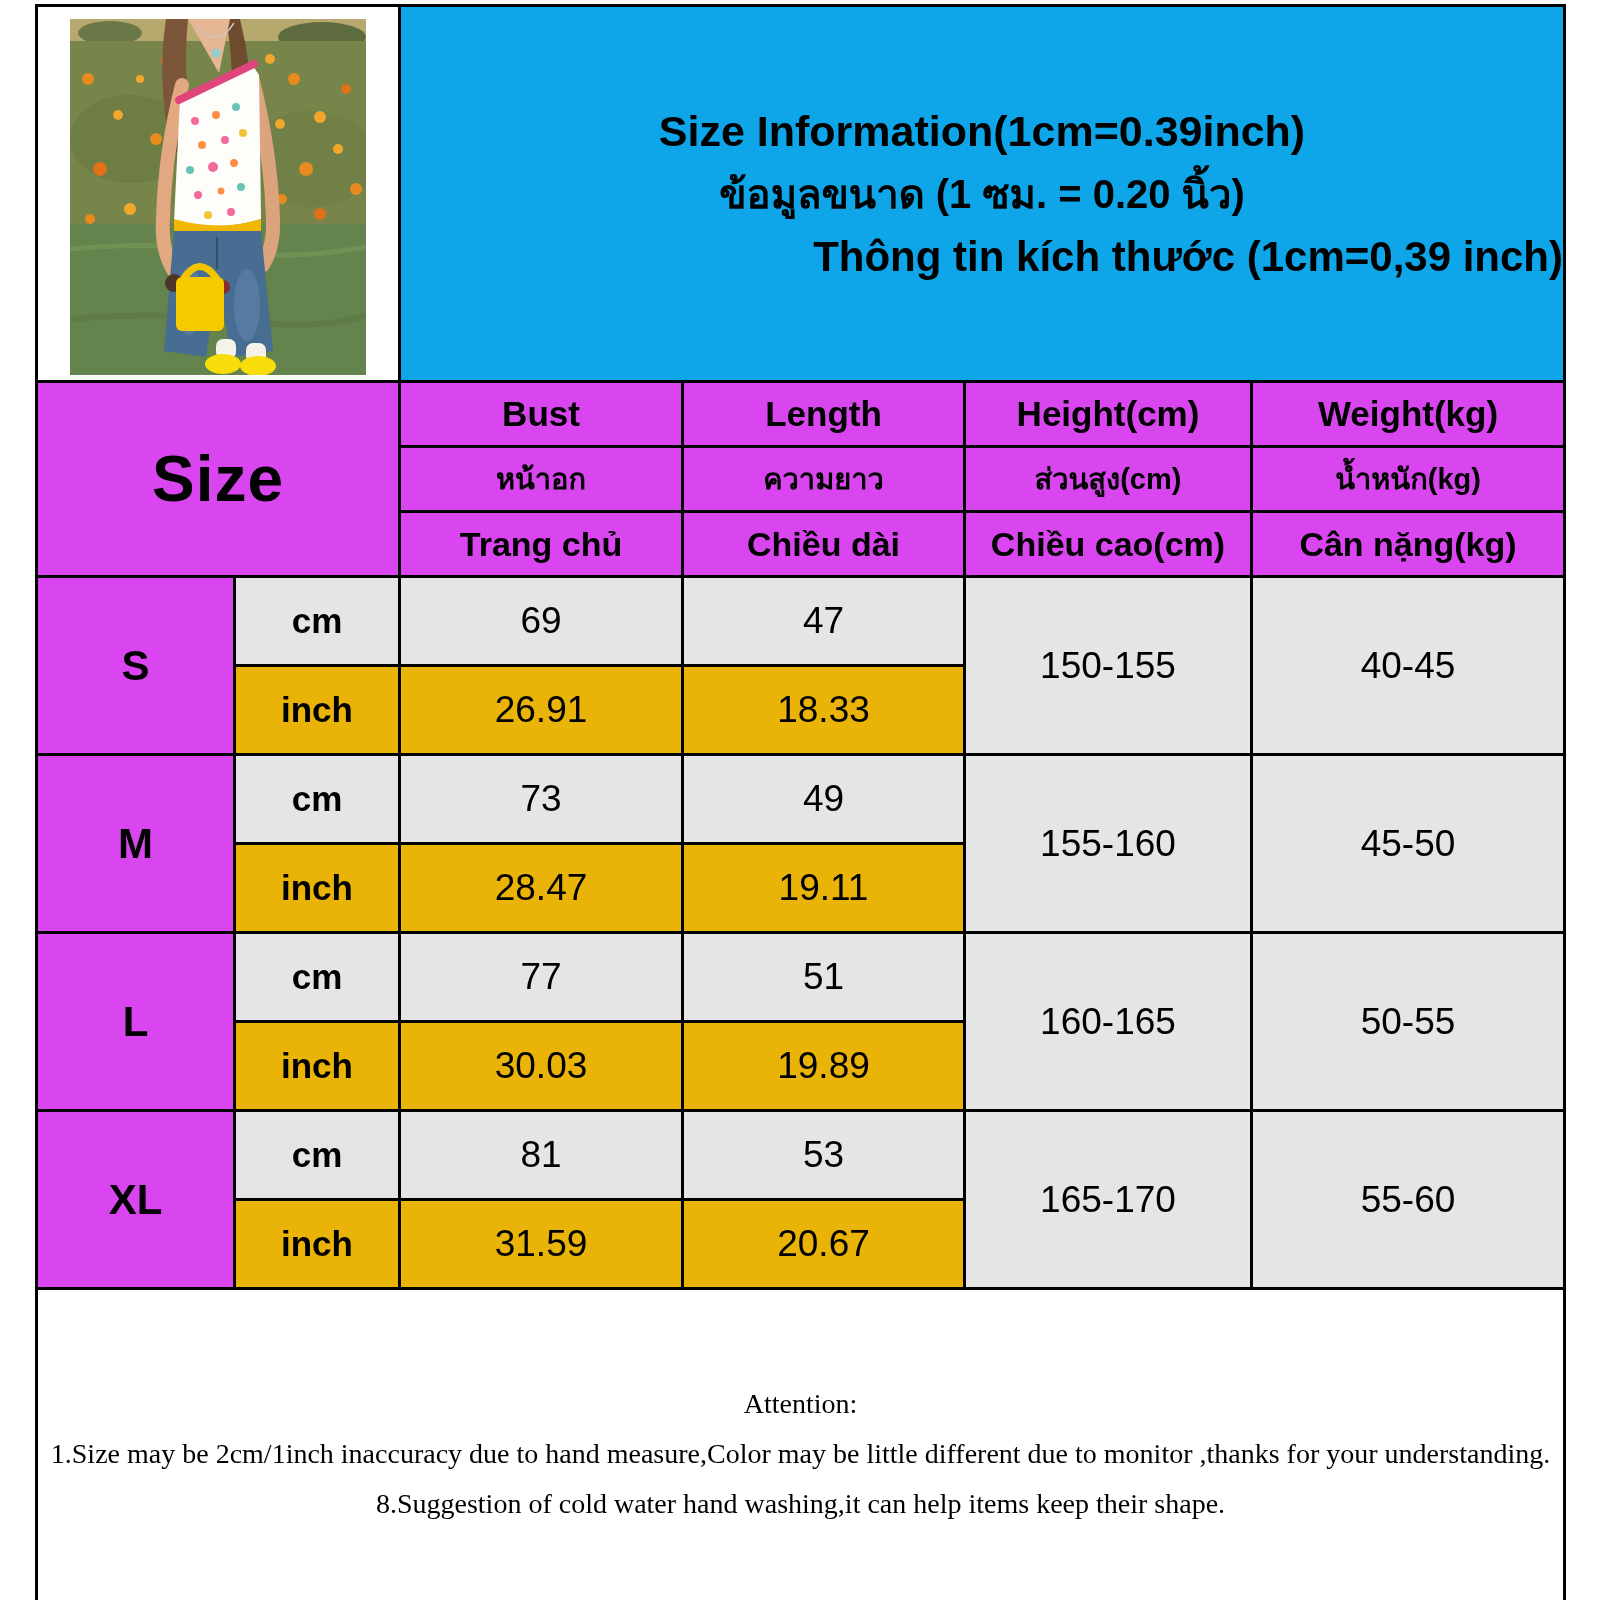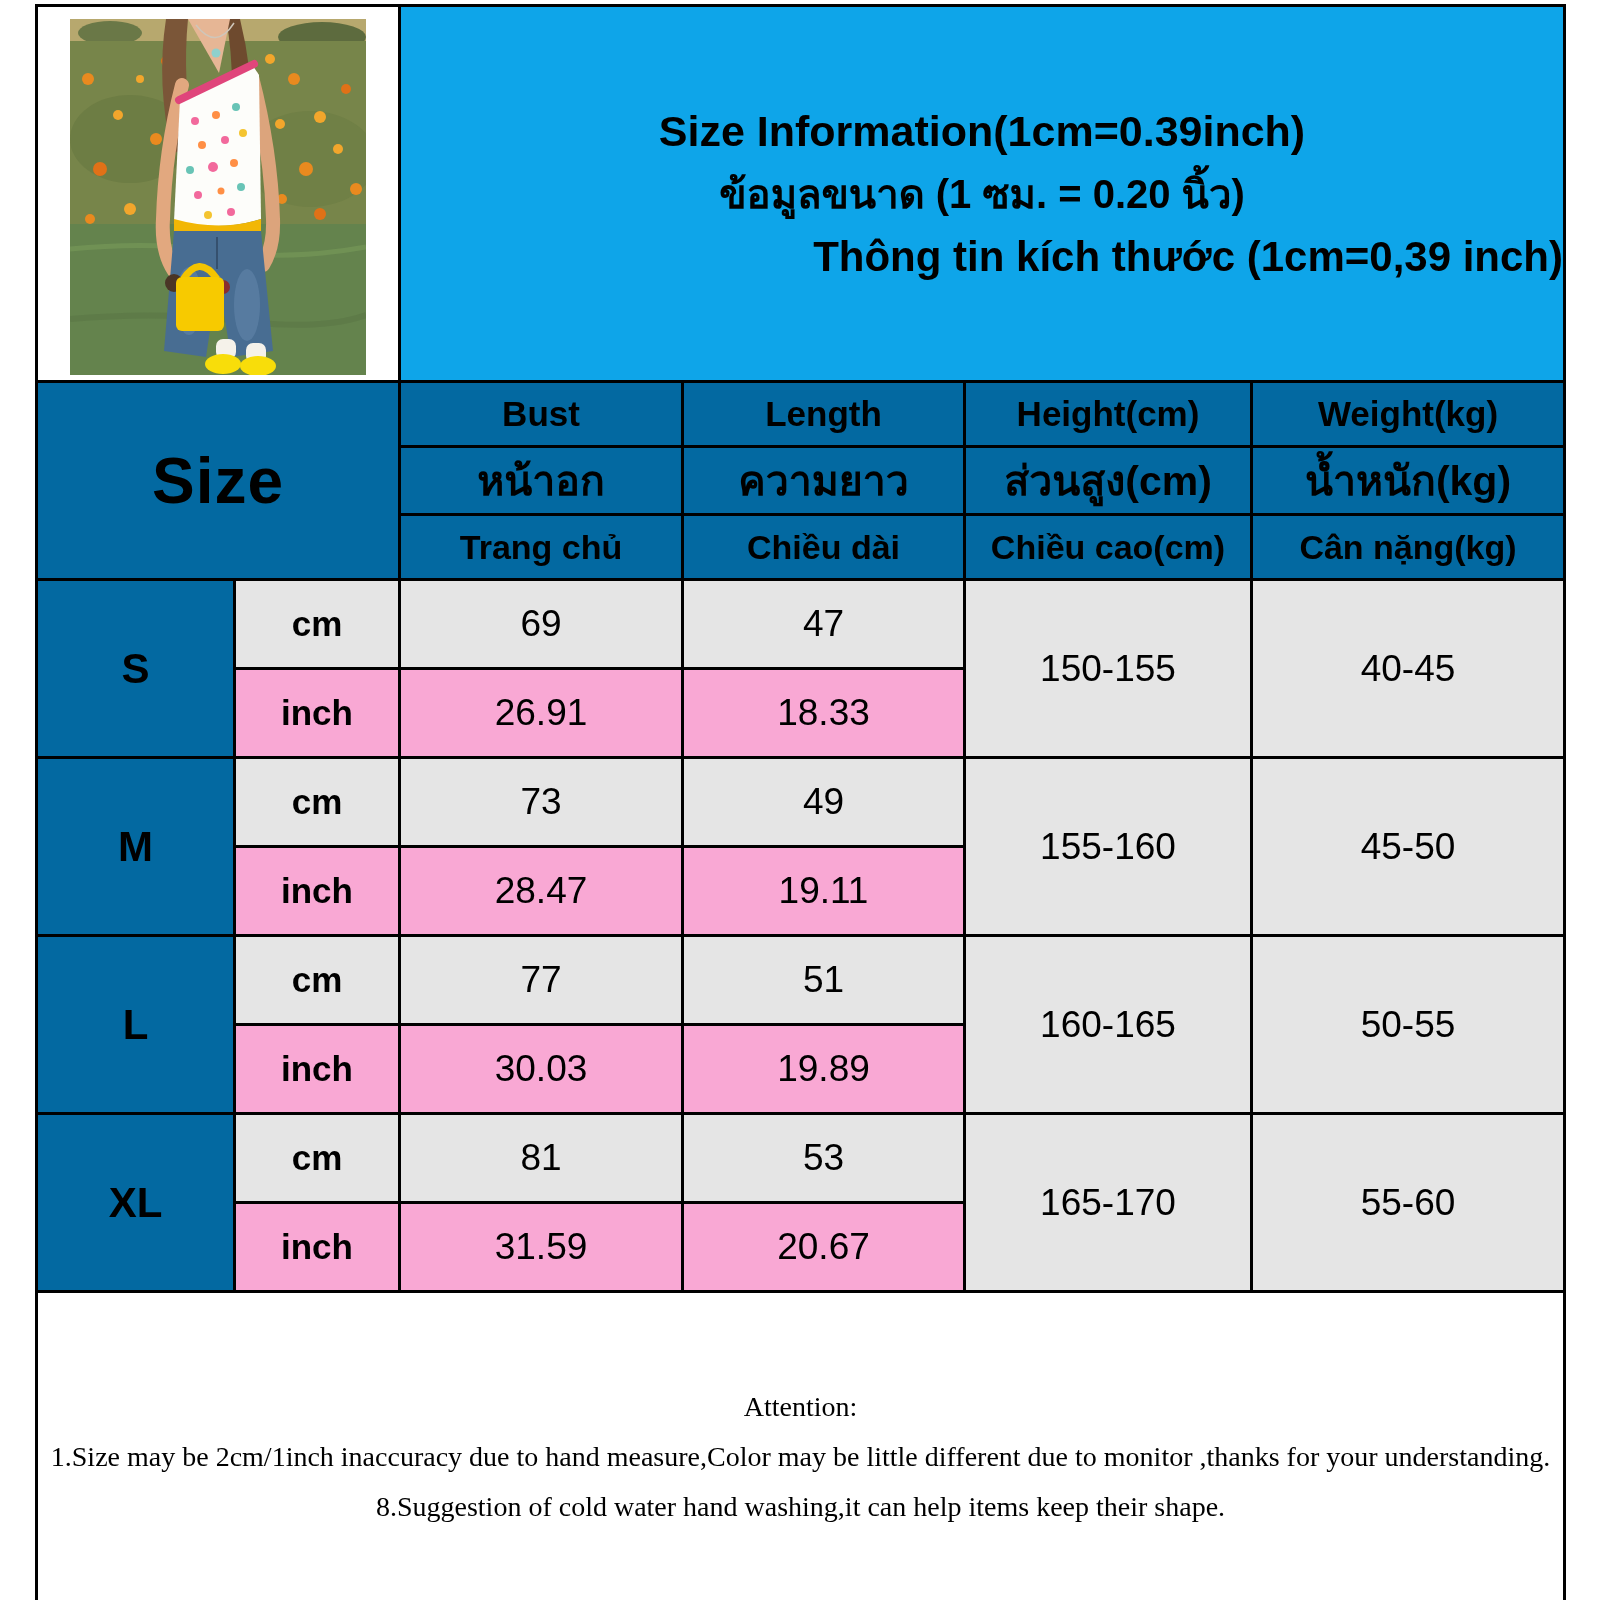--- a/index.html
+++ b/index.html
@@ -17,35 +17,35 @@
   .size-table td{
     border:3px solid #000;
     text-align:center;vertical-align:middle;
     padding:0;overflow:hidden;
   }
   tr.h-top  td{height:373px;}
   tr.h-hdr  td{height:62px;}
   tr.h-sub  td{height:86px;}
   tr.h-attn td{height:328px;}
 
-  .bg-gray {background:#0369a1;}
+  .bg-gray {background:#d946ef;}
   .bg-light{background:#e5e5e5;}
-  .bg-white{background:#f9a8d4;}
+  .bg-white{background:#eab308;}
 
   .photo-cell{background:#ffffff;}
   .photo-cell svg{display:block;margin:7px auto 0 auto;}
 
   .title-cell{background:#0ea5e9;font-weight:bold;}
   .t-en{font-size:43px;line-height:64px;}
   .t-th{font-size:40px;line-height:62px;}
   .t-vi{font-size:42px;line-height:64px;text-align:right;}
 
   .size-big{font-size:64px;font-weight:bold;letter-spacing:1px;}
   .hdr    {font-weight:bold;font-size:35px;}
-  .hdr-th {font-weight:bold;font-size:41px;}
+  .hdr-th {font-weight:bold;font-size:29px;}
   .hdr-vi {font-weight:bold;font-size:34px;}
   .size-lbl{font-size:42px;font-weight:bold;}
   .unit   {font-size:35px;font-weight:bold;}
   .val    {font-size:37px;font-weight:400;}
 
   .attn-cell{
     background:#ffffff;text-align:left;vertical-align:top;
     padding:6px 14px 0 10px;
   }
   .attn-cell div{font-size:28px;line-height:50px;font-weight:400;font-family:Liberation Serif, serif;}

